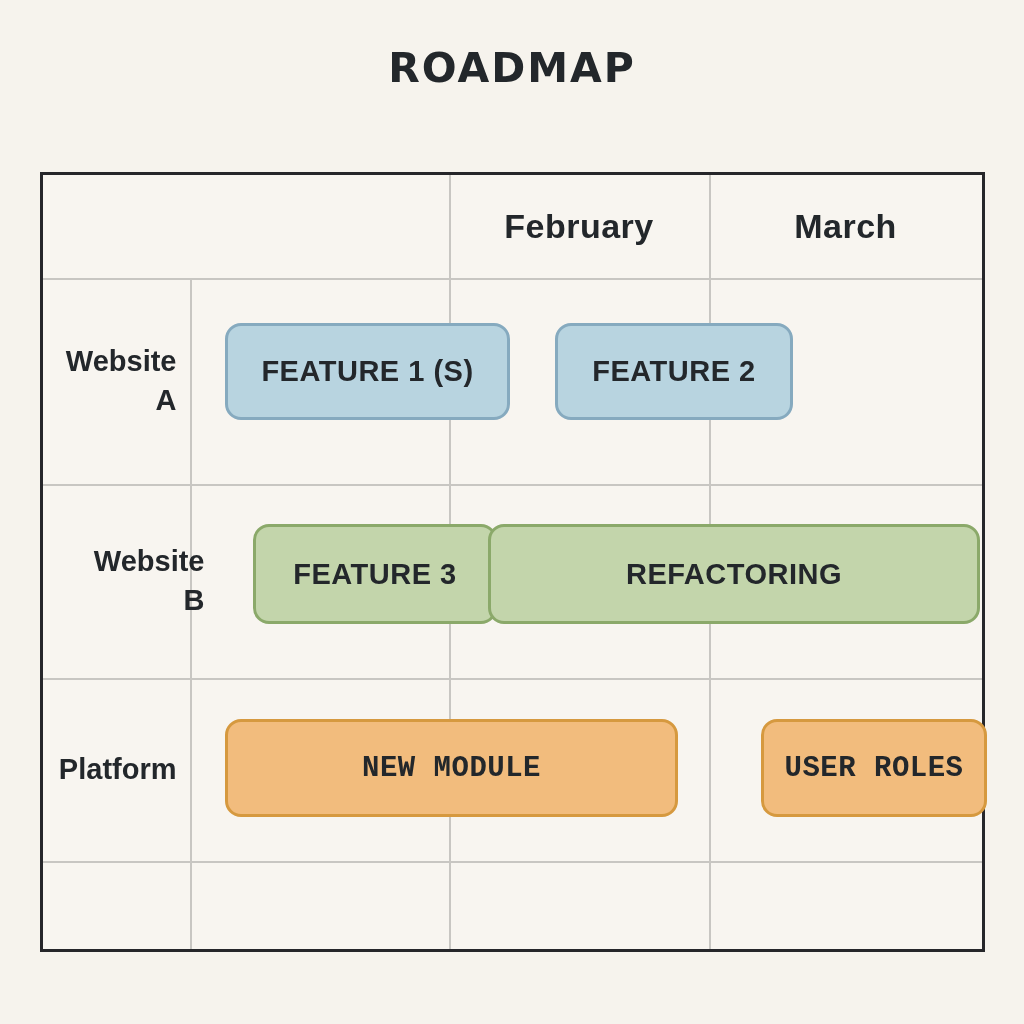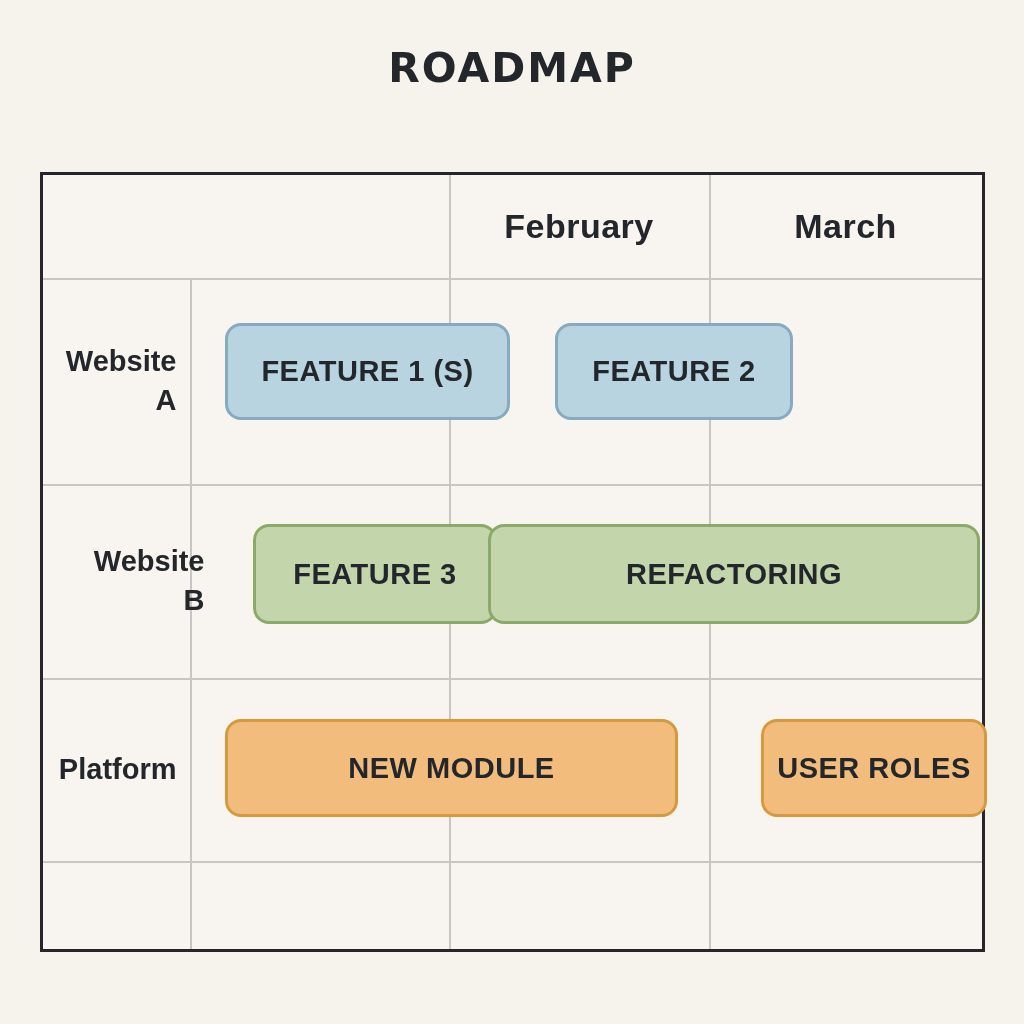--- a/index.html
+++ b/index.html
@@ -98,21 +98,21 @@
     box-sizing: border-box;
     font-size: 29px;
     font-weight: 700;
     letter-spacing: 0.5px;
     white-space: nowrap;
     z-index: 3;
     color: var(--text, #23272b);
   }
   .bar.blue   { background: var(--blue-fill, #b8d4e0);   border-color: var(--blue-border, #86aabf); }
   .bar.green  { background: var(--green-fill, #c3d5ab);  border-color: var(--green-border, #8ba96a); }
-  .bar.orange { background: var(--orange-fill, #f2bc7d); border-color: var(--orange-border, #d6993f); }
+  .bar.orange { background: var(--orange-fill, #f2bc7d); border-color: var(--orange-border, #d6993f); font-family: Liberation Mono, monospace; }
 
   .bar-f1  { left: 182px; top: 148px; width: 285px; height: 97px; }
   .bar-f2  { left: 512px; top: 148px; width: 238px; height: 97px; }
   .bar-f3  { left: 182px; top: 349px; width: 244px; height: 100px; margin-left: 28px; }
   .bar-ref { left: 445px; top: 349px; width: 492px; height: 100px; }
   .bar-nm  { left: 182px; top: 544px; width: 453px; height: 98px; }
   .bar-ur  { left: 718px; top: 544px; width: 226px; height: 98px; }
 </style>
 </head>
 <body>

